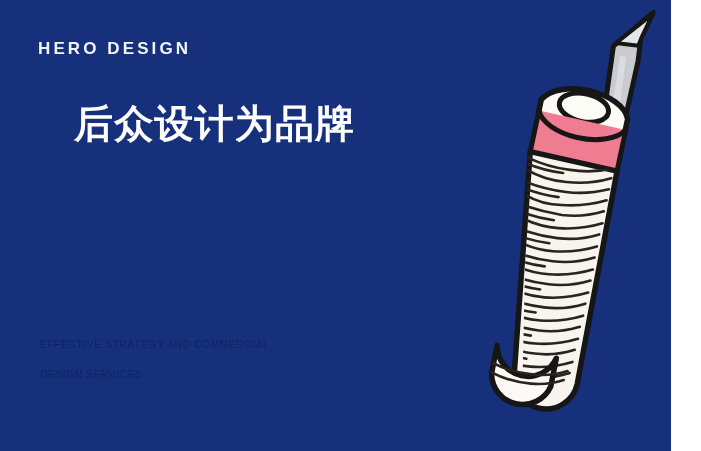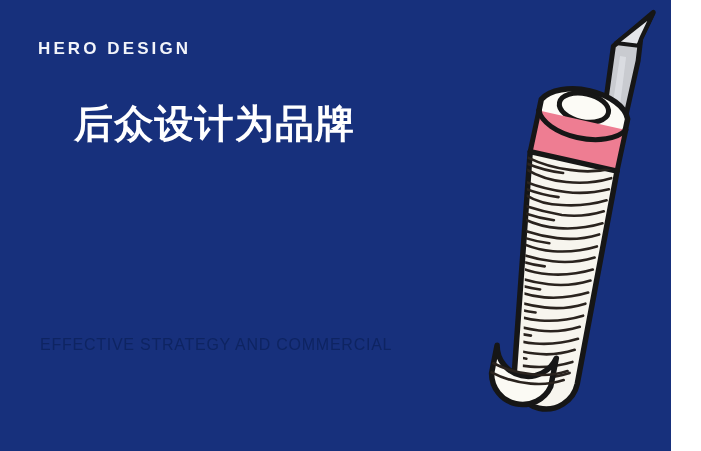--- a/index.html
+++ b/index.html
@@ -53,21 +53,21 @@
 
   
   #subtitle {
     position: absolute;
     left: 40px;
     top: 330px;
     width: 330px;
   }
   .subtitle-line {
     color: #0E2462;
-    font-size: 16px;
+    font-size: 10px;
     font-weight: 500;
     letter-spacing: 0.75px;
     line-height: 30px;
     white-space: nowrap;
   }
 
   
   #illustration {
     position: absolute;
     left: 430px;
@@ -88,20 +88,21 @@
 <div id="poster">
 
   <div id="brand">HERO DESIGN</div>
 
   <div id="headline">
     <div class="headline-line">后众设计为品牌</div>
   </div>
 
   <div id="subtitle">
     <div class="subtitle-line">EFFECTIVE STRATEGY AND COMMERCIAL</div>
+    <div class="subtitle-line">DESIGN SERVICES</div>
   </div>
 
   <div id="illustration">
     <svg viewBox="0 0 271 451" xmlns="http://www.w3.org/2000/svg">
       <defs>
         <clipPath id="bodyClip">
           <path d="M99 150 L185 171 L150 389
                    a31 31 0 0 1 -60 -14 Z"></path>
         </clipPath>
         <clipPath id="bandClip">

